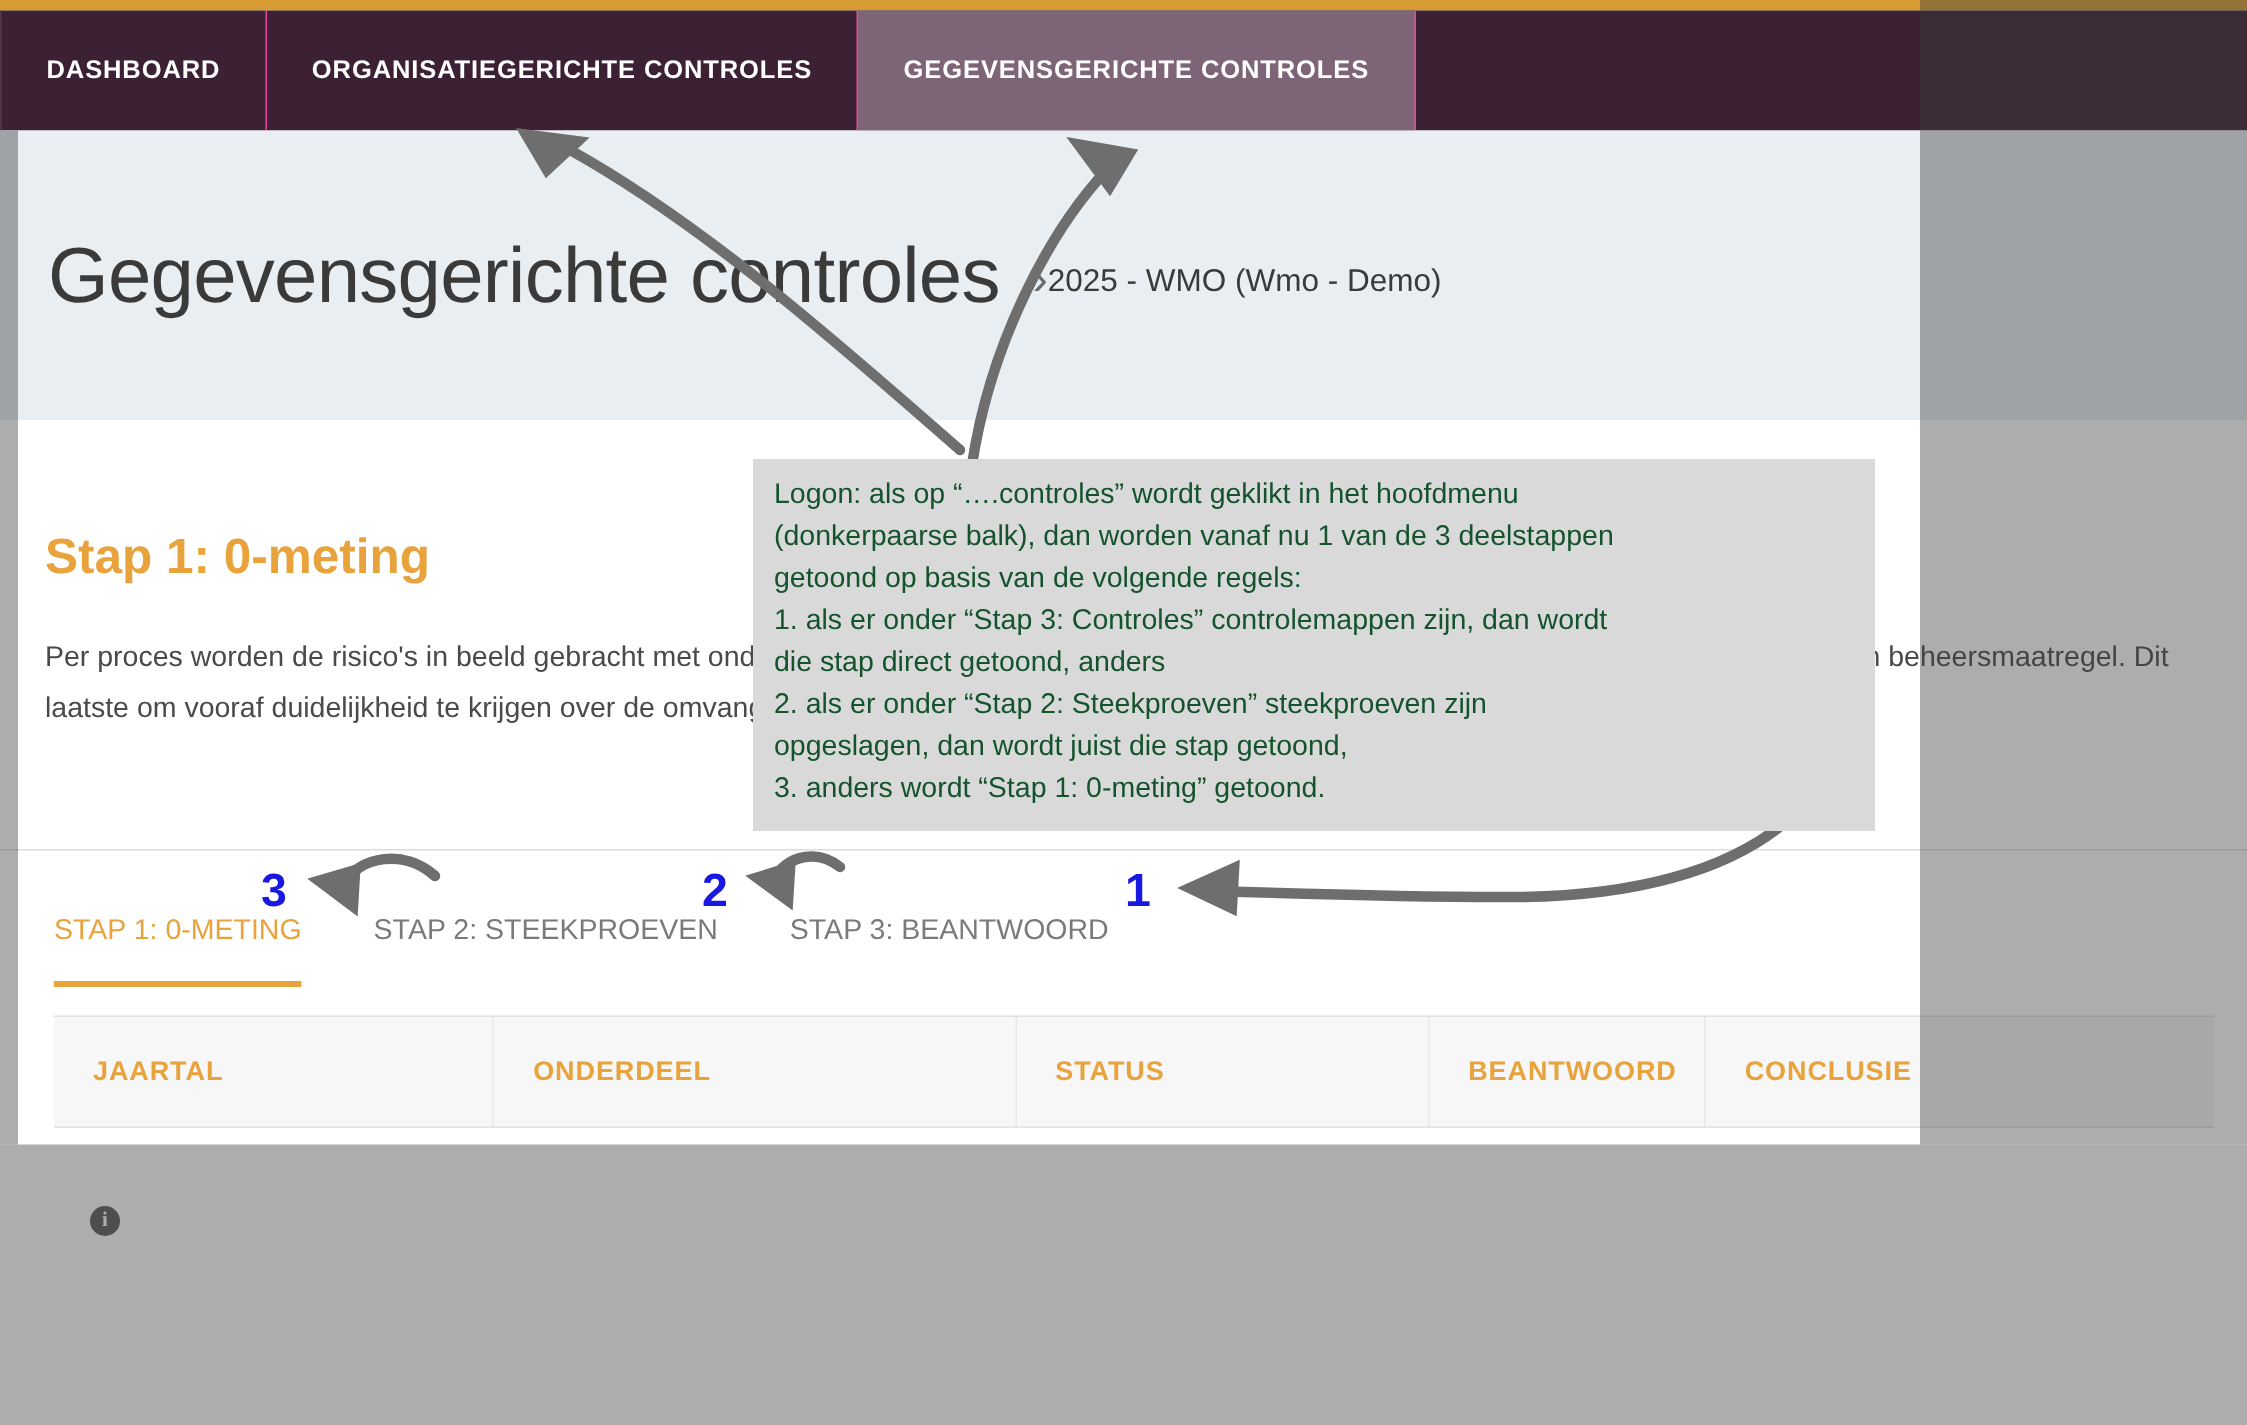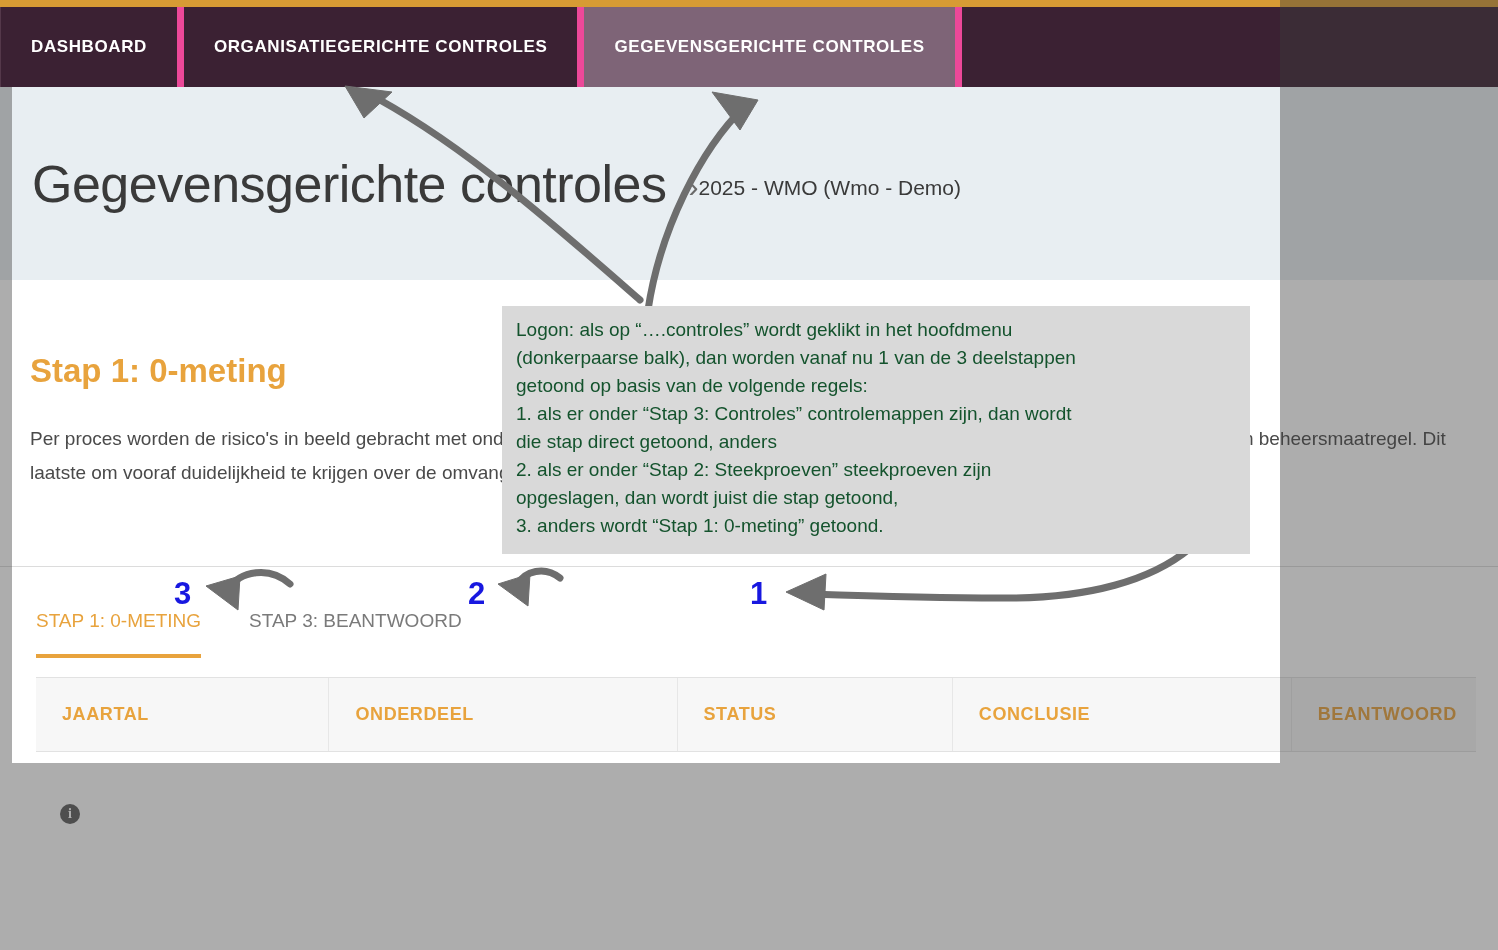--- a/index.html
+++ b/index.html
@@ -46,21 +46,21 @@
   .nav-item {
     display: flex;
     align-items: center;
     padding: 0 30px;
     color: #ffffff;
     font-size: 17px;
     font-weight: bold;
     letter-spacing: 0.6px;
     text-transform: uppercase;
     white-space: nowrap;
-    border-right: 7px solid #ec4899;
+    border-right: 1px solid #ec4899;
     cursor: pointer;
   }
   .nav-item.first { border-left: 1px solid #54384a; }
   .nav-item.active {
     background: #7e6477;
     color: #ffffff;
   }
 
   
   .hero {
@@ -270,39 +270,42 @@
     <div class="step-title">Stap 1: 0-meting</div>
     <div class="intro-p">Per proces worden de risico's in beeld gebracht met onder meer een inschatting van kans en impact, alsook een afweging van de controle op een beheersmaatregel. Dit laatste om vooraf duidelijkheid te krijgen over de omvang van de gegevensgerichte werkzaamheden.</div>
 
     <div class="divider"></div>
 
     <div class="subtabs">
       <div class="subtab active">
         <span>STAP 1: 0-METING</span>
       </div>
       <div class="subtab">
+        <span>STAP 2: STEEKPROEVEN</span>
+      </div>
+      <div class="subtab">
         <span>STAP 3: BEANTWOORD</span>
       </div>
     </div>
 
     <div class="table-head">
       <div class="th" style="width:320px">
         <span>JAARTAL</span>
       </div>
       <div class="th" style="width:380px">
         <span>ONDERDEEL</span>
       </div>
       <div class="th" style="width:300px">
         <span>STATUS</span>
       </div>
+      <div class="th" style="width:200px">
+        <span>BEANTWOORD</span>
+      </div>
       <div class="th" style="width:370px">
         <span>CONCLUSIE</span>
-      </div>
-      <div class="th" style="width:200px">
-        <span>BEANTWOORD</span>
       </div>
     </div>
 
     <div class="empty-row">
       <span class="info-icon">i</span>
     </div>
 
   </div>
 </div>
 

